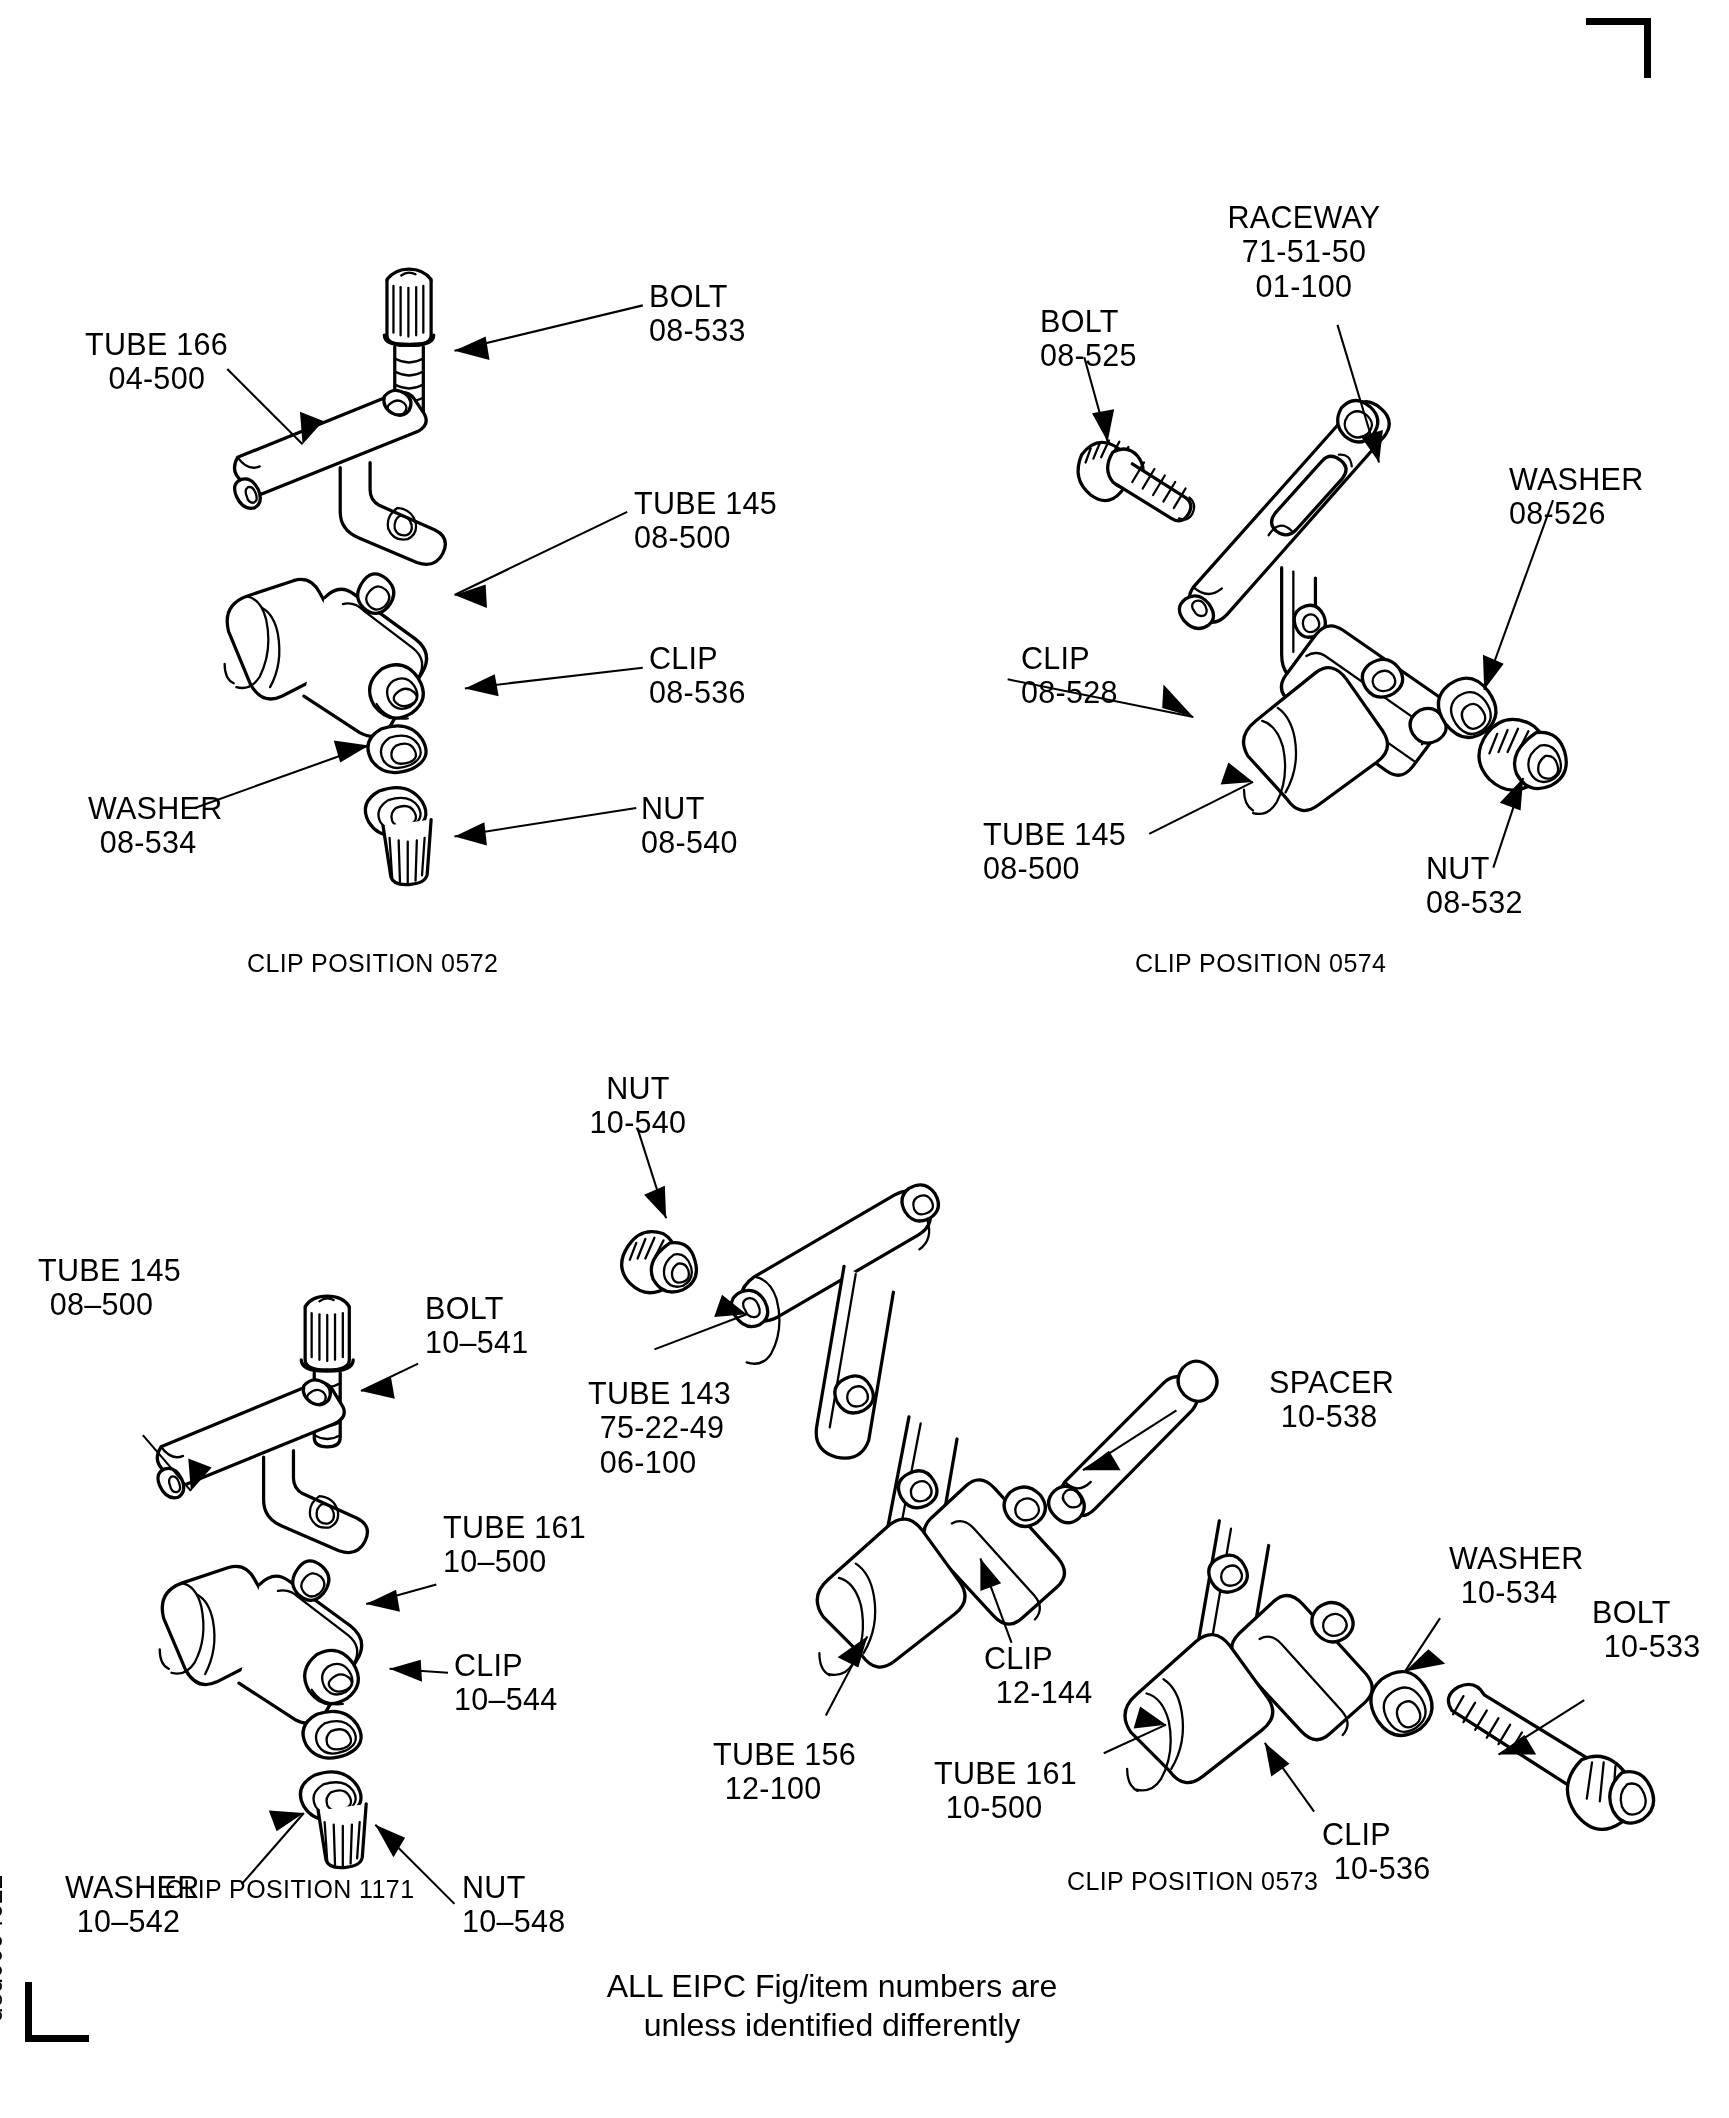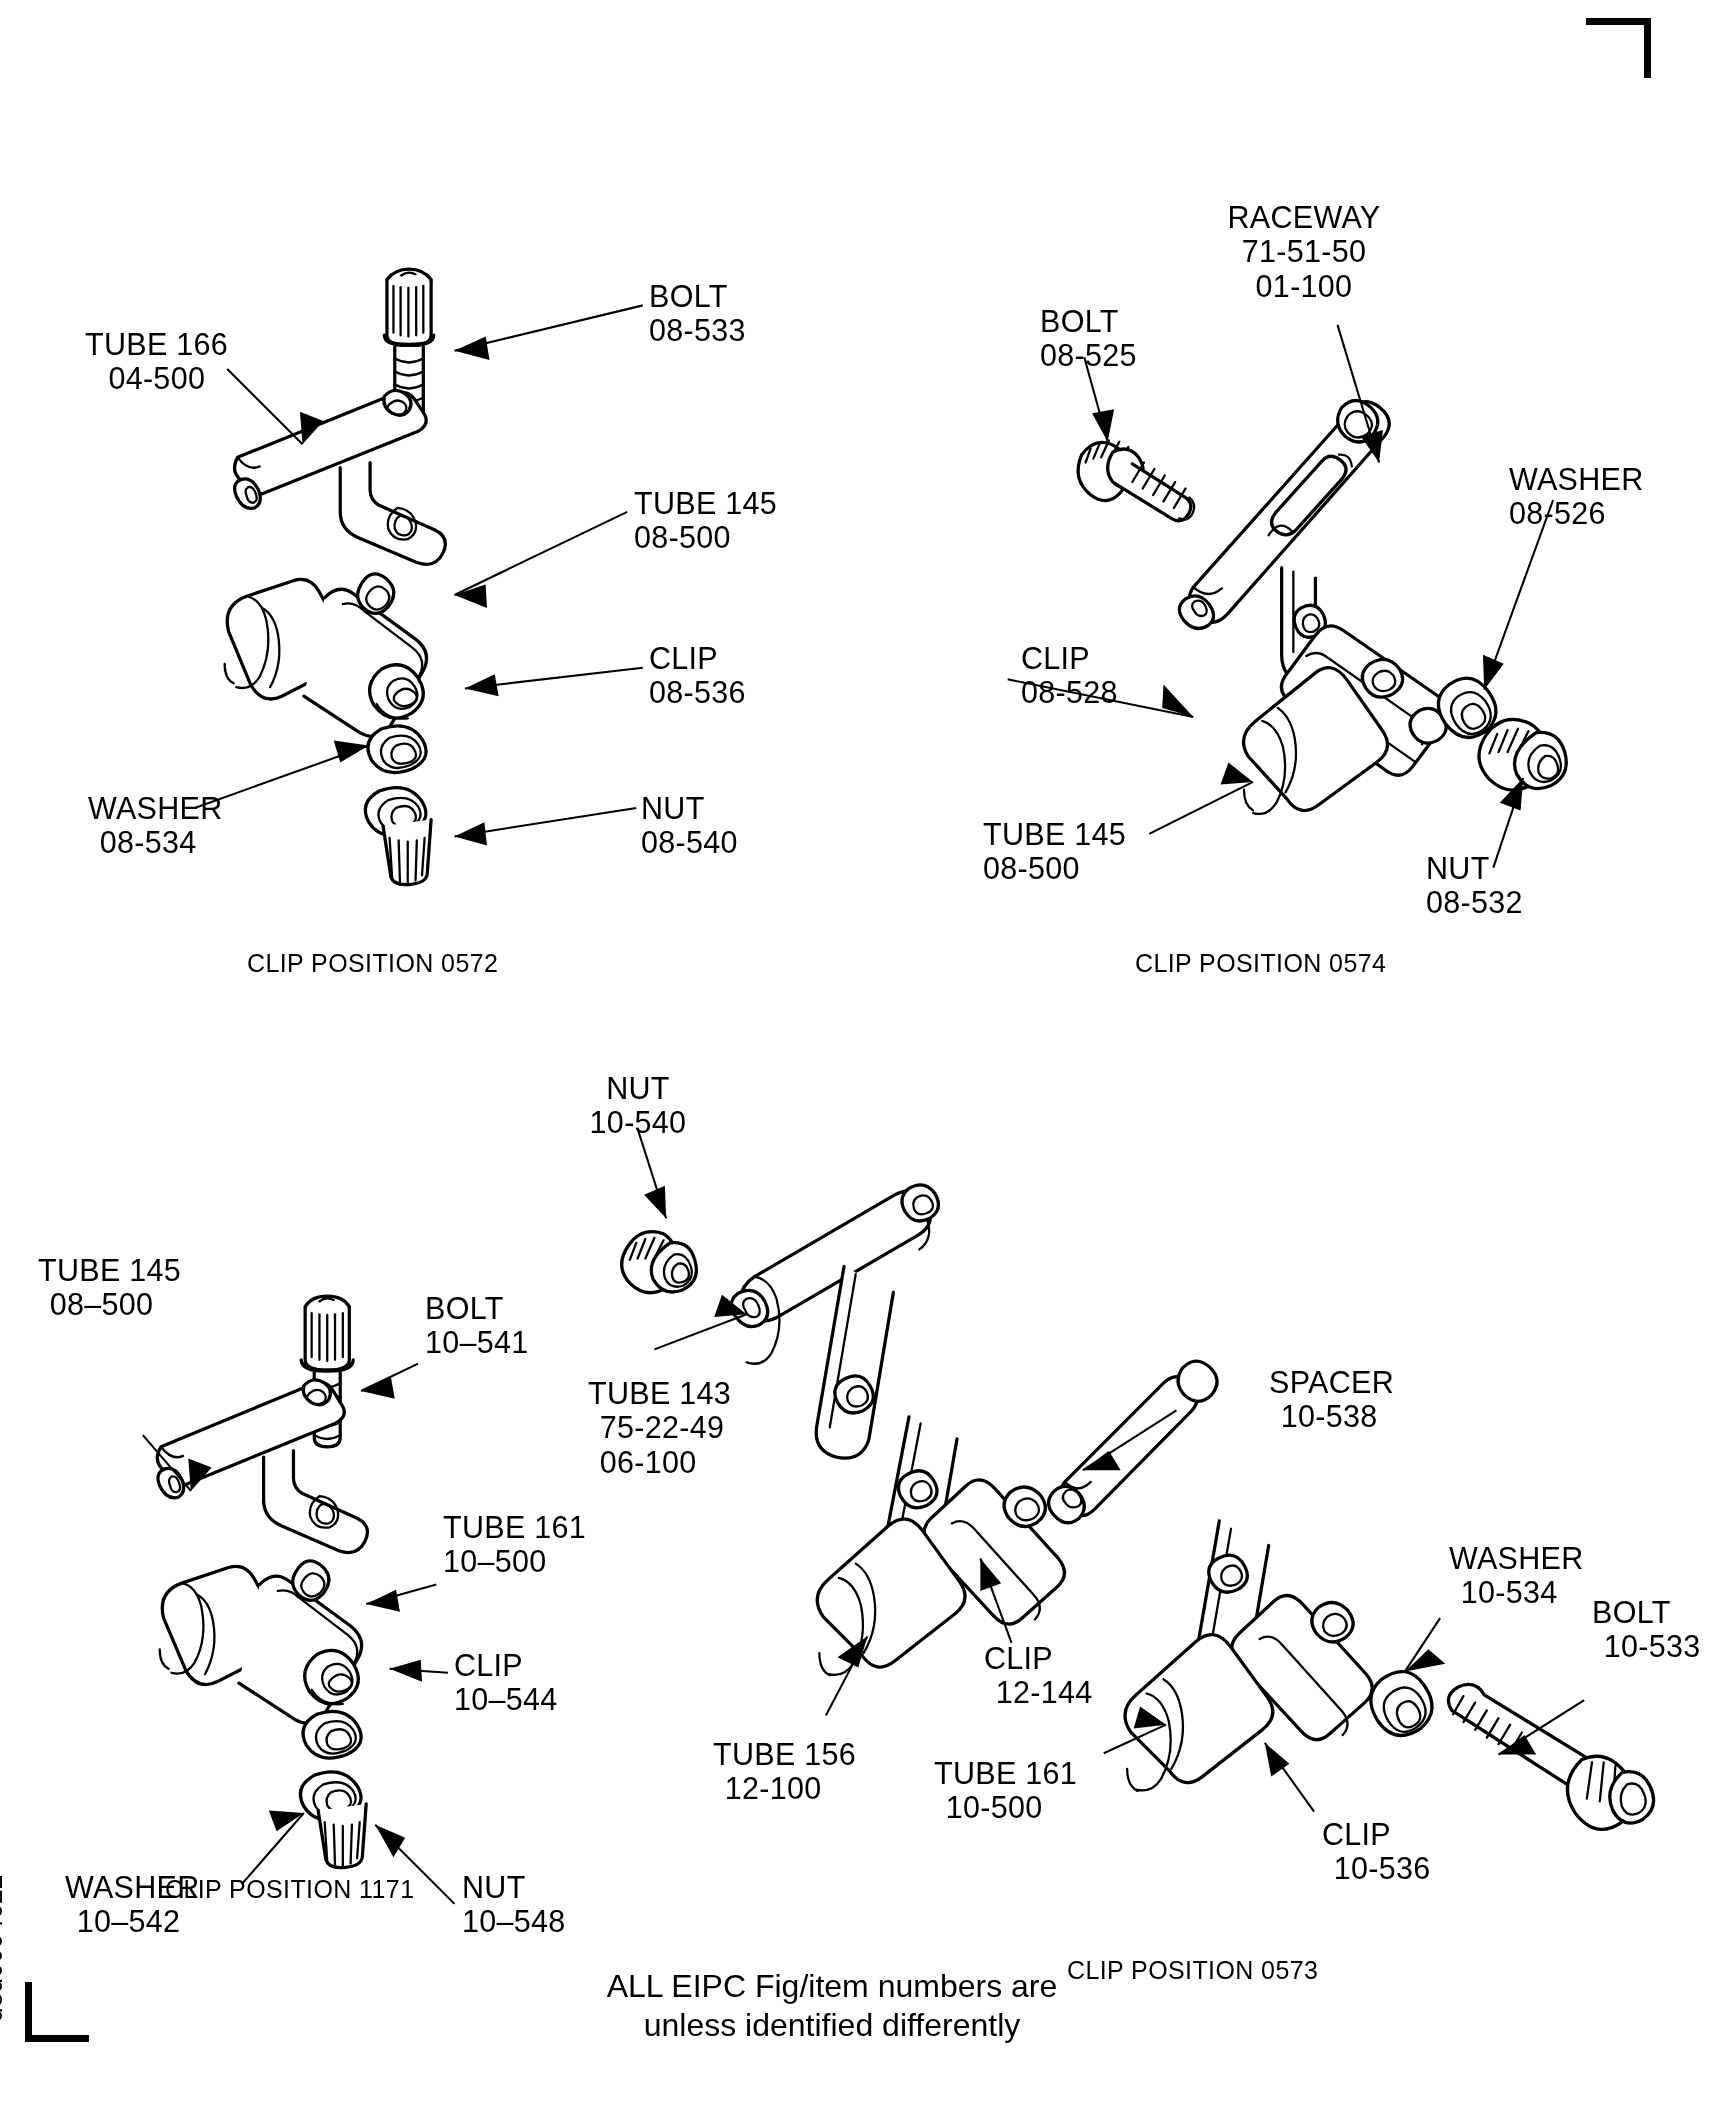--- a/index.html
+++ b/index.html
@@ -597,21 +597,21 @@
     <span class="l2">10-534</span>
   </div>
   <div class="lbl ind2" style="left:1592px; top:1595px;">
     <span class="l1">BOLT</span>
     <span class="l2">10-533</span>
   </div>
   <div class="lbl ind2" style="left:1322px; top:1817px;">
     <span class="l1">CLIP</span>
     <span class="l2">10-536</span>
   </div>
-  <div class="caption" style="left:1067px; top:1956px;text-align:center;">CLIP POSITION 0573</div>
+  <div class="caption" style="left:1067px; top:1867px;text-align:center;">CLIP POSITION 0573</div>
 
   <div class="note" style="left:832px; top:1967px; transform:translateX(-50%);">
     <span>ALL EIPC Fig/item numbers are</span>
     <span>unless identified differently</span>
   </div>
 
 </div>
 
 
 </body></html>

